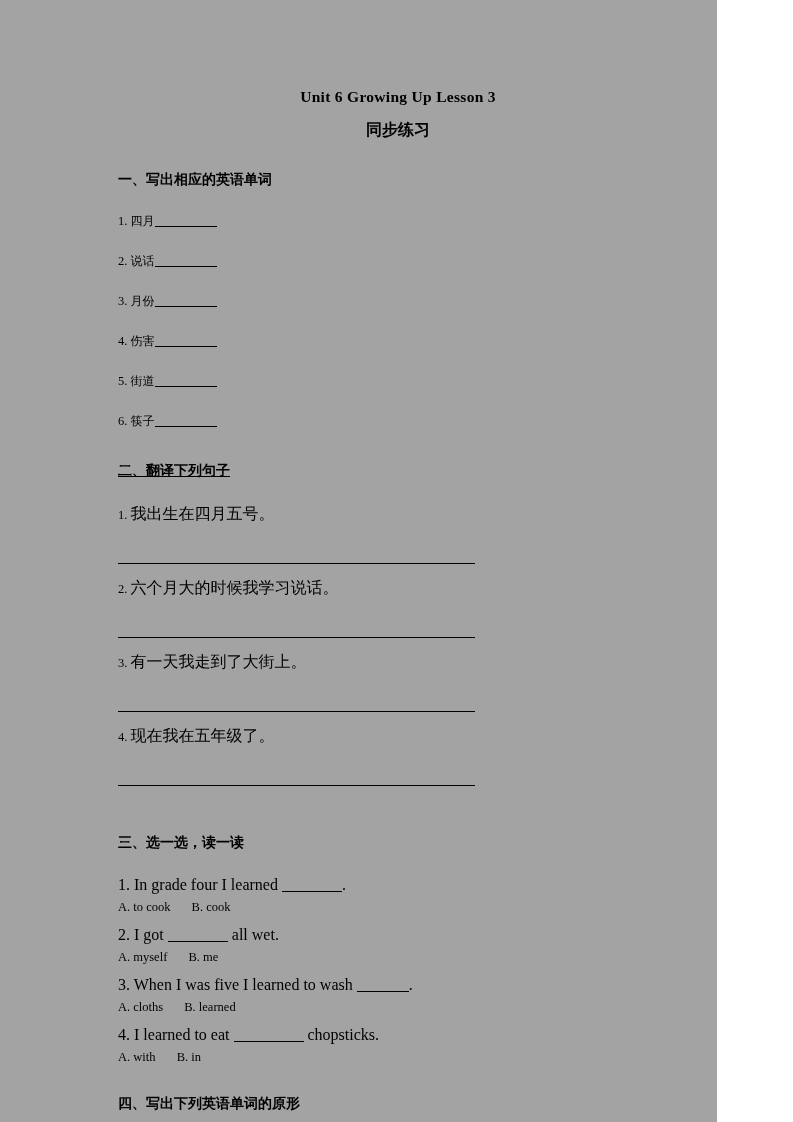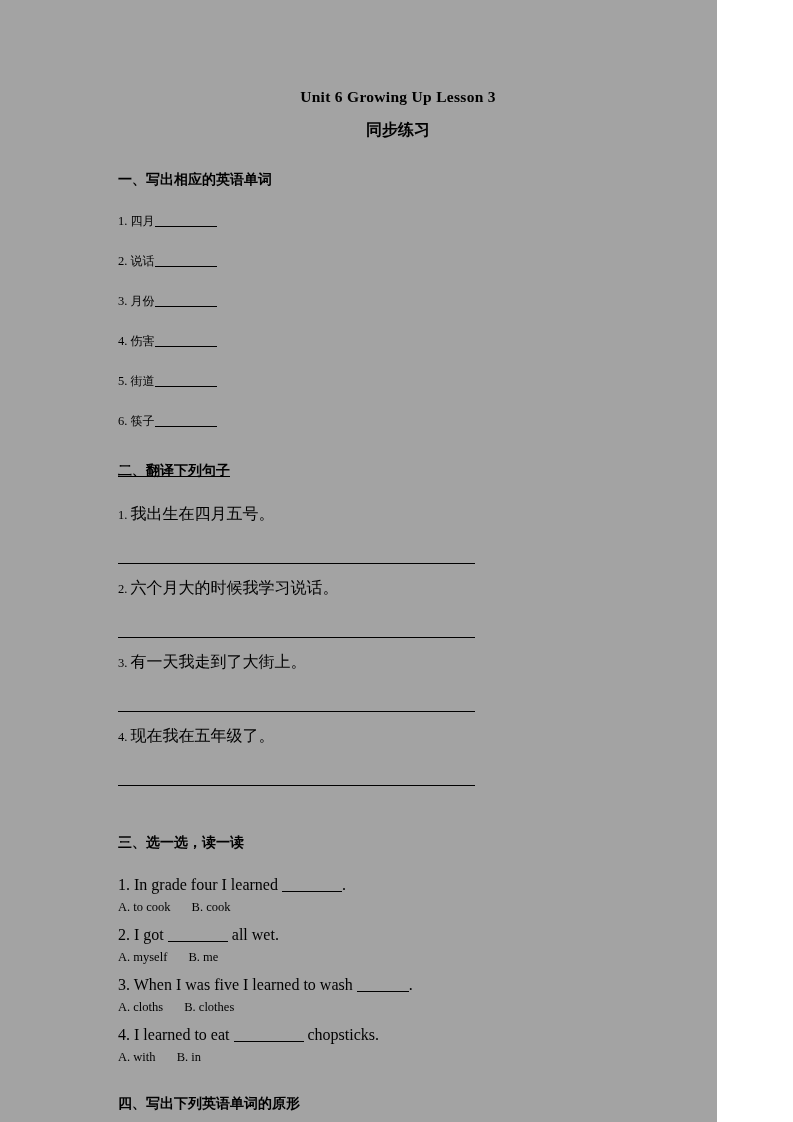--- a/index.html
+++ b/index.html
@@ -183,21 +183,21 @@
       <span class="opt-b">B. me</span>
     </div>
 
     <div class="choice-q">
       <span>3.</span>
       <span>When I was five I learned to wash</span>
       <span class="ul ul-sm"></span><span>.</span>
     </div>
     <div class="choice-opts">
       <span>A. cloths</span>
-      <span class="opt-b">B. clothes</span>
+      <span class="opt-b">B. learned</span>
     </div>
 
     <div class="choice-q">
       <span>4.</span>
       <span>I learned to eat</span>
       <span class="ul ul-lg"></span>
       <span>chopsticks.</span>
     </div>
     <div class="choice-opts">
       <span>A. with</span>

